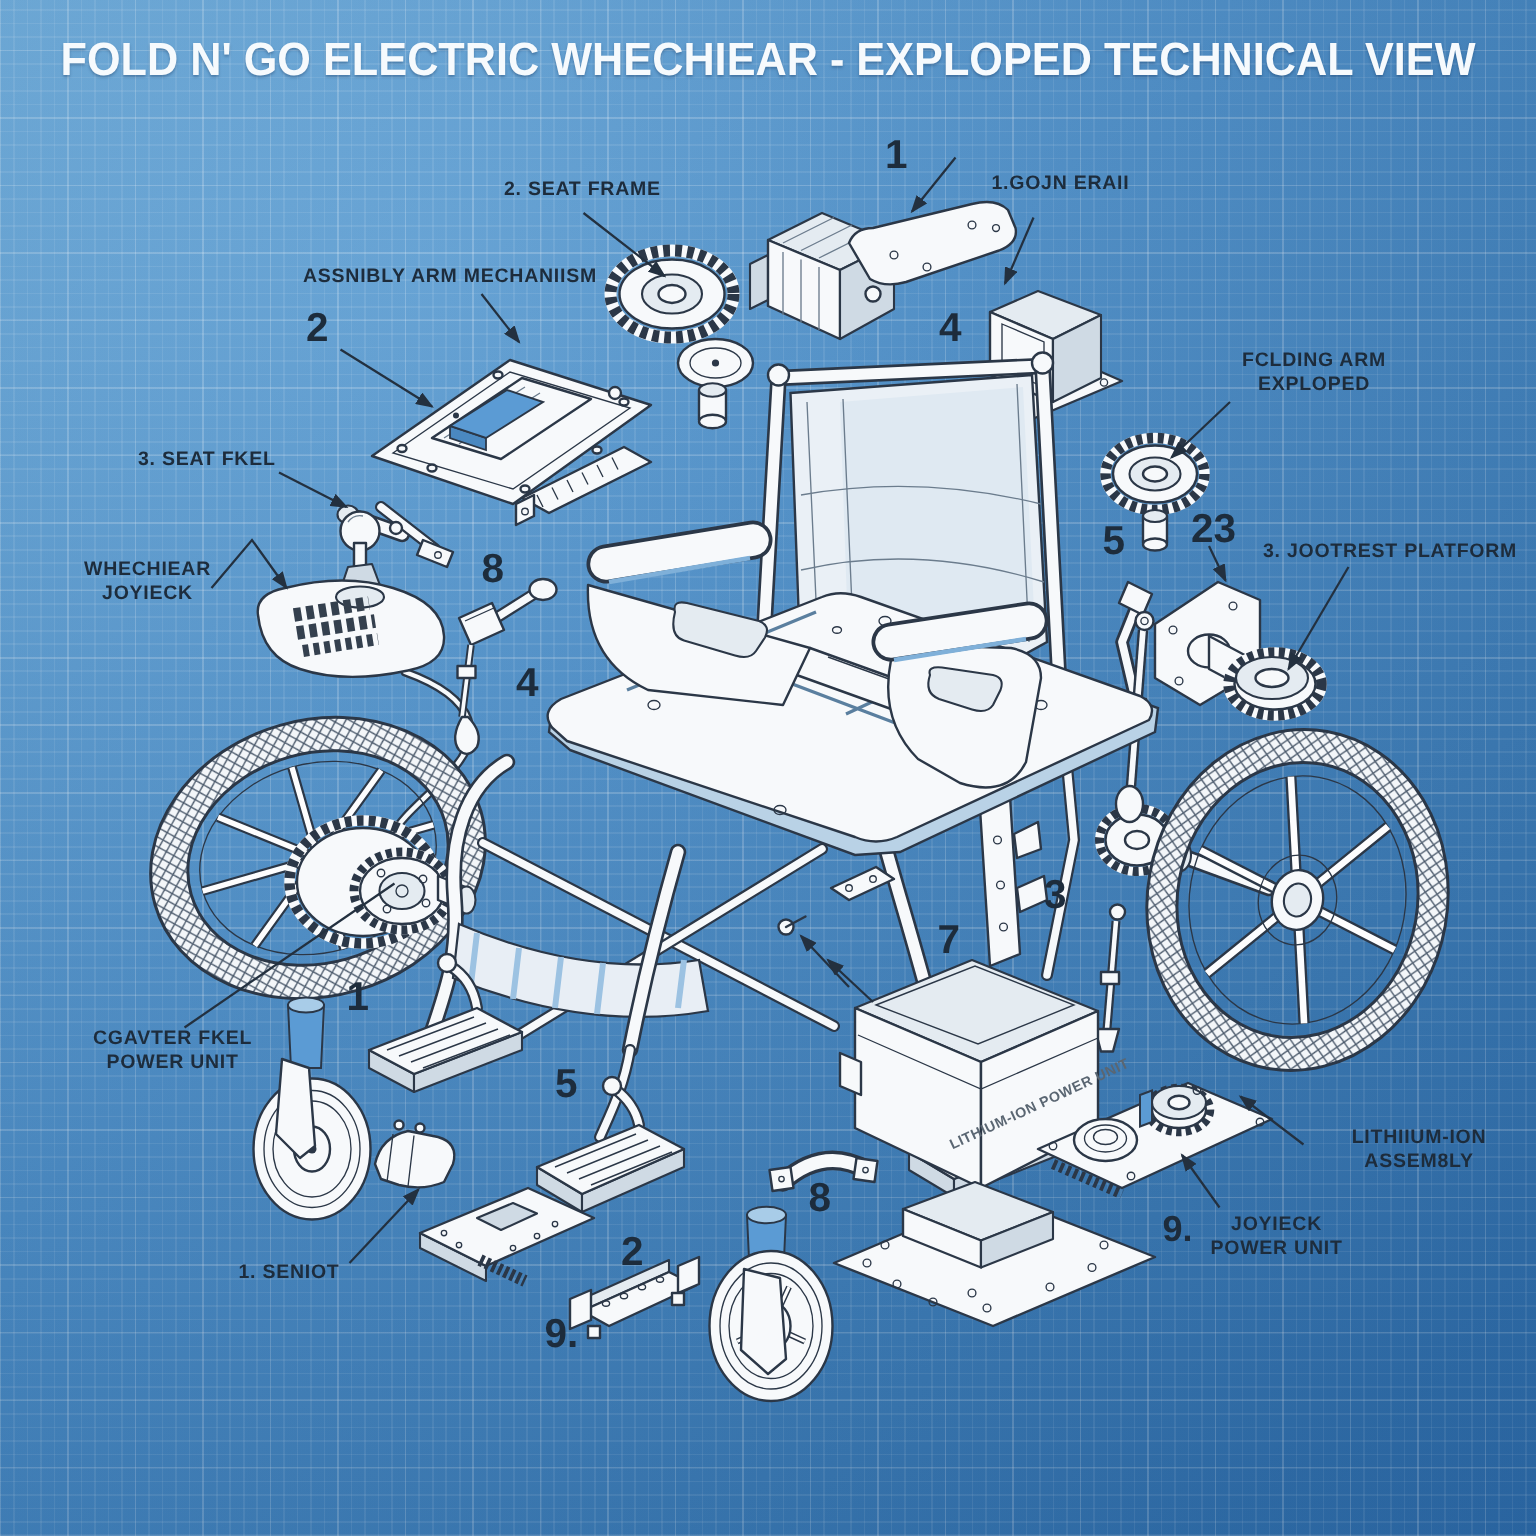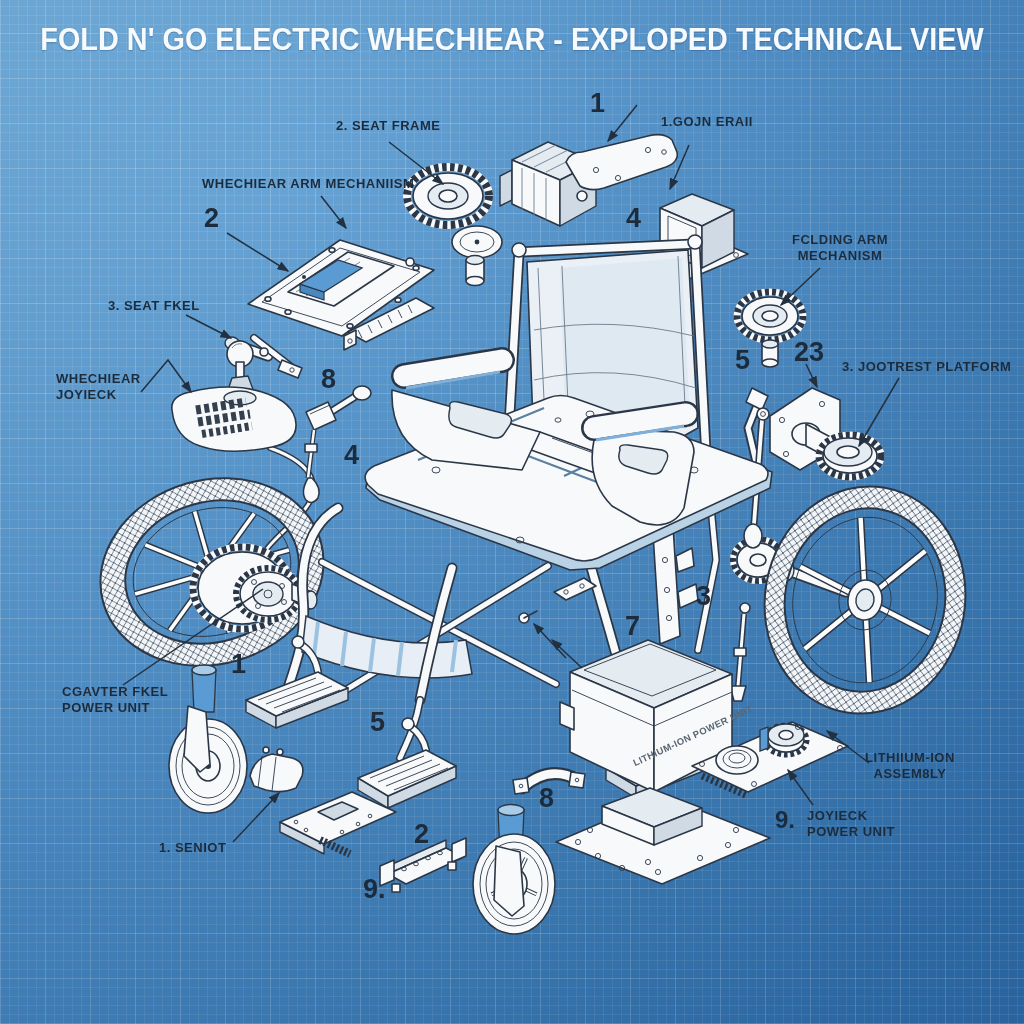--- a/index.html
+++ b/index.html
@@ -10,23 +10,23 @@
     repeating-linear-gradient(0deg,rgba(255,255,255,.09) 0 1px,transparent 1px 9px),
     repeating-linear-gradient(90deg,rgba(255,255,255,.09) 0 1px,transparent 1px 9px),
     repeating-linear-gradient(0deg,rgba(255,255,255,.13) 0 1px,transparent 1px 45px),
     repeating-linear-gradient(90deg,rgba(255,255,255,.13) 0 1px,transparent 1px 45px);}
   .vignette{position:absolute;inset:0;background:radial-gradient(120% 110% at 28% 18%,rgba(255,255,255,.10),rgba(10,40,80,.16) 85%);}
   .art{position:absolute;inset:0;}
   .title{position:absolute;top:22px;left:0;width:1024px;text-align:center;color:#f6fafd;
     font-size:31px;font-weight:bold;letter-spacing:0px;transform:scaleX(.93);
     text-shadow:0 1px 2px rgba(15,45,85,.35);white-space:nowrap;}
   .lbl{position:absolute;color:#1d2c3c;font-size:13px;font-weight:bold;letter-spacing:.5px;
-    line-height:1.25;white-space:nowrap;}
+    line-height:1.25;white-space:nowrap;text-align:center;}
   .lbl span{display:block;}
-  .ctr{text-align:center;}
+  .ctr{text-align:center;margin-left:36px;}
   .num{position:absolute;color:#1d2c3c;font-size:27px;font-weight:600;}
   
   .ln{fill:none;stroke:#2b3747;stroke-width:1.6;stroke-linejoin:round;stroke-linecap:round;}
   .wh{fill:#f7f9fb;stroke:#2b3747;stroke-width:1.6;stroke-linejoin:round;}
   .lt{fill:#e4ebf1;stroke:#2b3747;stroke-width:1.4;stroke-linejoin:round;}
   .md{fill:#cfdae4;stroke:#2b3747;stroke-width:1.4;stroke-linejoin:round;}
   .bl{fill:#5b9bd4;stroke:#2b3747;stroke-width:1.3;}
   .bld{fill:#4a88c0;stroke:#2b3747;stroke-width:1.2;}
   .thin{fill:none;stroke:#2b3747;stroke-width:.9;}
   .det{fill:none;stroke:#6b7c8d;stroke-width:.9;}
@@ -476,27 +476,27 @@
       <path class="leader" d="M813,805 L788,770" marker-end="url(#ah)"></path>
       <path class="leader" d="M233,842 L279,793" marker-end="url(#ah)"></path>
       <path class="leader" d="M566,658 L534,624" marker-end="url(#ah)"></path>
       <path class="leader" d="M582,668 L552,640" marker-end="url(#ah)"></path>
     </g>
   </svg>
 
   <div class="title">FOLD N' GO ELECTRIC WHECHIEAR - EXPLOPED TECHNICAL VIEW</div>
 
   <div class="lbl" style="left:336px;top:118px">2. SEAT FRAME</div>
-  <div class="lbl" style="left:202px;top:176px">WHECHIEAR ARM MECHANIISM</div>
+  <div class="lbl" style="left:202px;top:176px">ASSNIBLY ARM MECHANIISM</div>
   <div class="lbl" style="left:661px;top:114px">1.GOJN ERAII</div>
   <div class="lbl ctr" style="left:790px;top:232px;width:100px">
     <span>FCLDING ARM</span>
-    <span>MECHANISM</span>
+    <span>EXPLOPED</span>
   </div>
-  <div class="lbl" style="left:108px;top:298px">3. SEAT FKEL</div>
+  <div class="lbl" style="left:92px;top:298px">3. SEAT FKEL</div>
   <div class="lbl" style="left:56px;top:371px">
     <span>WHECHIEAR</span>
     <span>JOYIECK</span>
   </div>
   <div class="lbl" style="left:842px;top:359px">3. JOOTREST PLATFORM</div>
   <div class="lbl" style="left:62px;top:684px">
     <span>CGAVTER FKEL</span>
     <span>POWER UNIT</span>
   </div>
   <div class="lbl ctr" style="left:860px;top:750px;width:100px">

